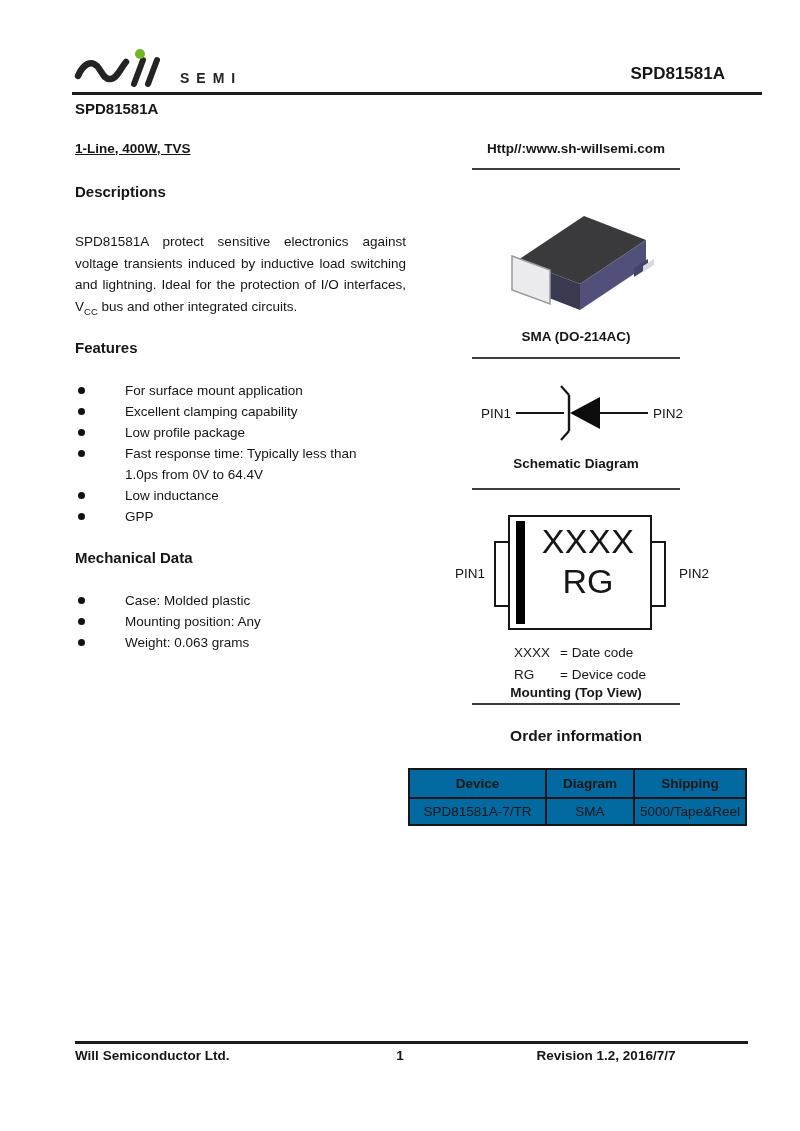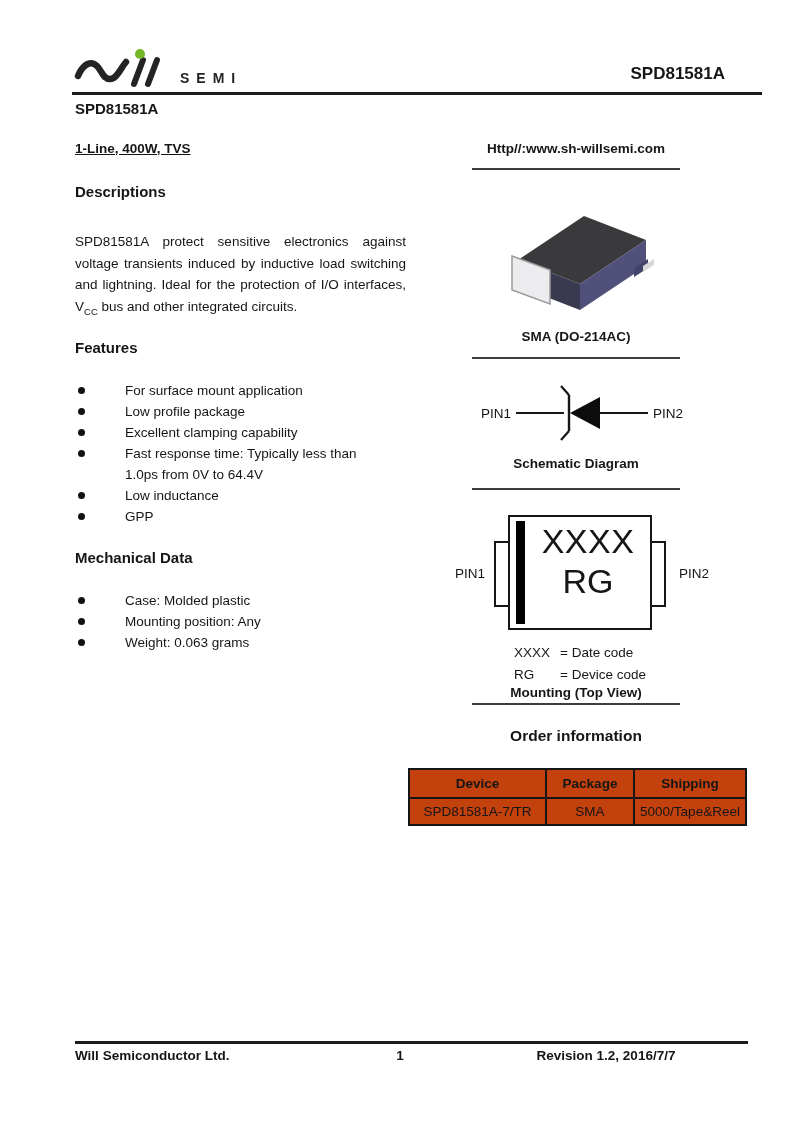--- a/index.html
+++ b/index.html
@@ -26,21 +26,21 @@
   .sch-row .pin { font-size:13.5px; padding:0 5px; }
   .mark-body { width:144px; height:115px; border:2px solid #161616; background:#fff; z-index:2; }
   .mark-bar { position:absolute; left:6px; top:4px; bottom:4px; width:9px; background:#000; }
   .mark-txt { position:absolute; left:18px; right:2px; text-align:center; font-family:"Liberation Sans", sans-serif; }
   .mark-xxxx { font-size:34px; line-height:36px; margin-top:6px; letter-spacing:0.5px; }
   .mark-rg { font-size:34px; line-height:36px; }
   .mark-tab { position:absolute; width:16px; height:66px; border:2px solid #161616; background:#fff; z-index:1; }
   .legend-row { display:flex; font-size:13.5px; line-height:22px; }
   .legend-row .code { width:46px; }
   .order-title { font-size:15.5px; font-weight:bold; text-align:center; width:320px; }
-  table.order { border-collapse:collapse; background:#c2410c; }
+  table.order { border-collapse:collapse; background:#0369a1; }
   table.order th, table.order td {
     border:2px solid #161616; text-align:center; font-size:13.5px; padding:0;
   }
   table.order th { font-weight:bold; height:29px; }
   table.order td { height:27px; font-weight:normal; }
   .footer-t { font-size:13.5px; font-weight:bold; }
 </style>
 </head>
 <body>
 
@@ -68,25 +68,25 @@
 
   <div class="abs h-sec" style="left:75px; top:339px;">Features</div>
 
   <ul class="abs blist" style="left:75px; top:380px;">
     <li>
         <span class="dot"></span>
         <span>For surface mount application</span>
       </li>
     <li>
         <span class="dot"></span>
+        <span>Excellent clamping capability</span>
+      </li>
+    <li>
+        <span class="dot"></span>
         <span>Low profile package</span>
-      </li>
-    <li>
-        <span class="dot"></span>
-        <span>Excellent clamping capability</span>
       </li>
     <li>
         <span class="dot"></span>
         <span style="max-width:250px;">Fast response time: Typically less than 1.0ps from 0V to 64.4V</span>
       </li>
     <li>
         <span class="dot"></span>
         <span>Low inductance</span>
       </li>
     <li>
@@ -173,21 +173,21 @@
 
   <div class="abs cap" style="left:416px; top:685px;">Mounting (Top View)</div>
   <div class="abs cap-rule" style="left:472px; top:703px;"></div>
 
   <div class="abs order-title" style="left:416px; top:727px;">Order information</div>
 
   <table class="order abs" style="left:408px; top:768px;">
     <thead>
       <tr>
         <th style="width:137px;">Device</th>
-        <th style="width:88px;">Package</th>
+        <th style="width:88px;">Diagram</th>
         <th style="width:112px;">Shipping</th>
       </tr>
     </thead>
     <tbody>
       <tr>
         <td>SPD81581A-7/TR</td>
         <td>SMA</td>
         <td>5000/Tape&amp;Reel</td>
       </tr>
     </tbody>

